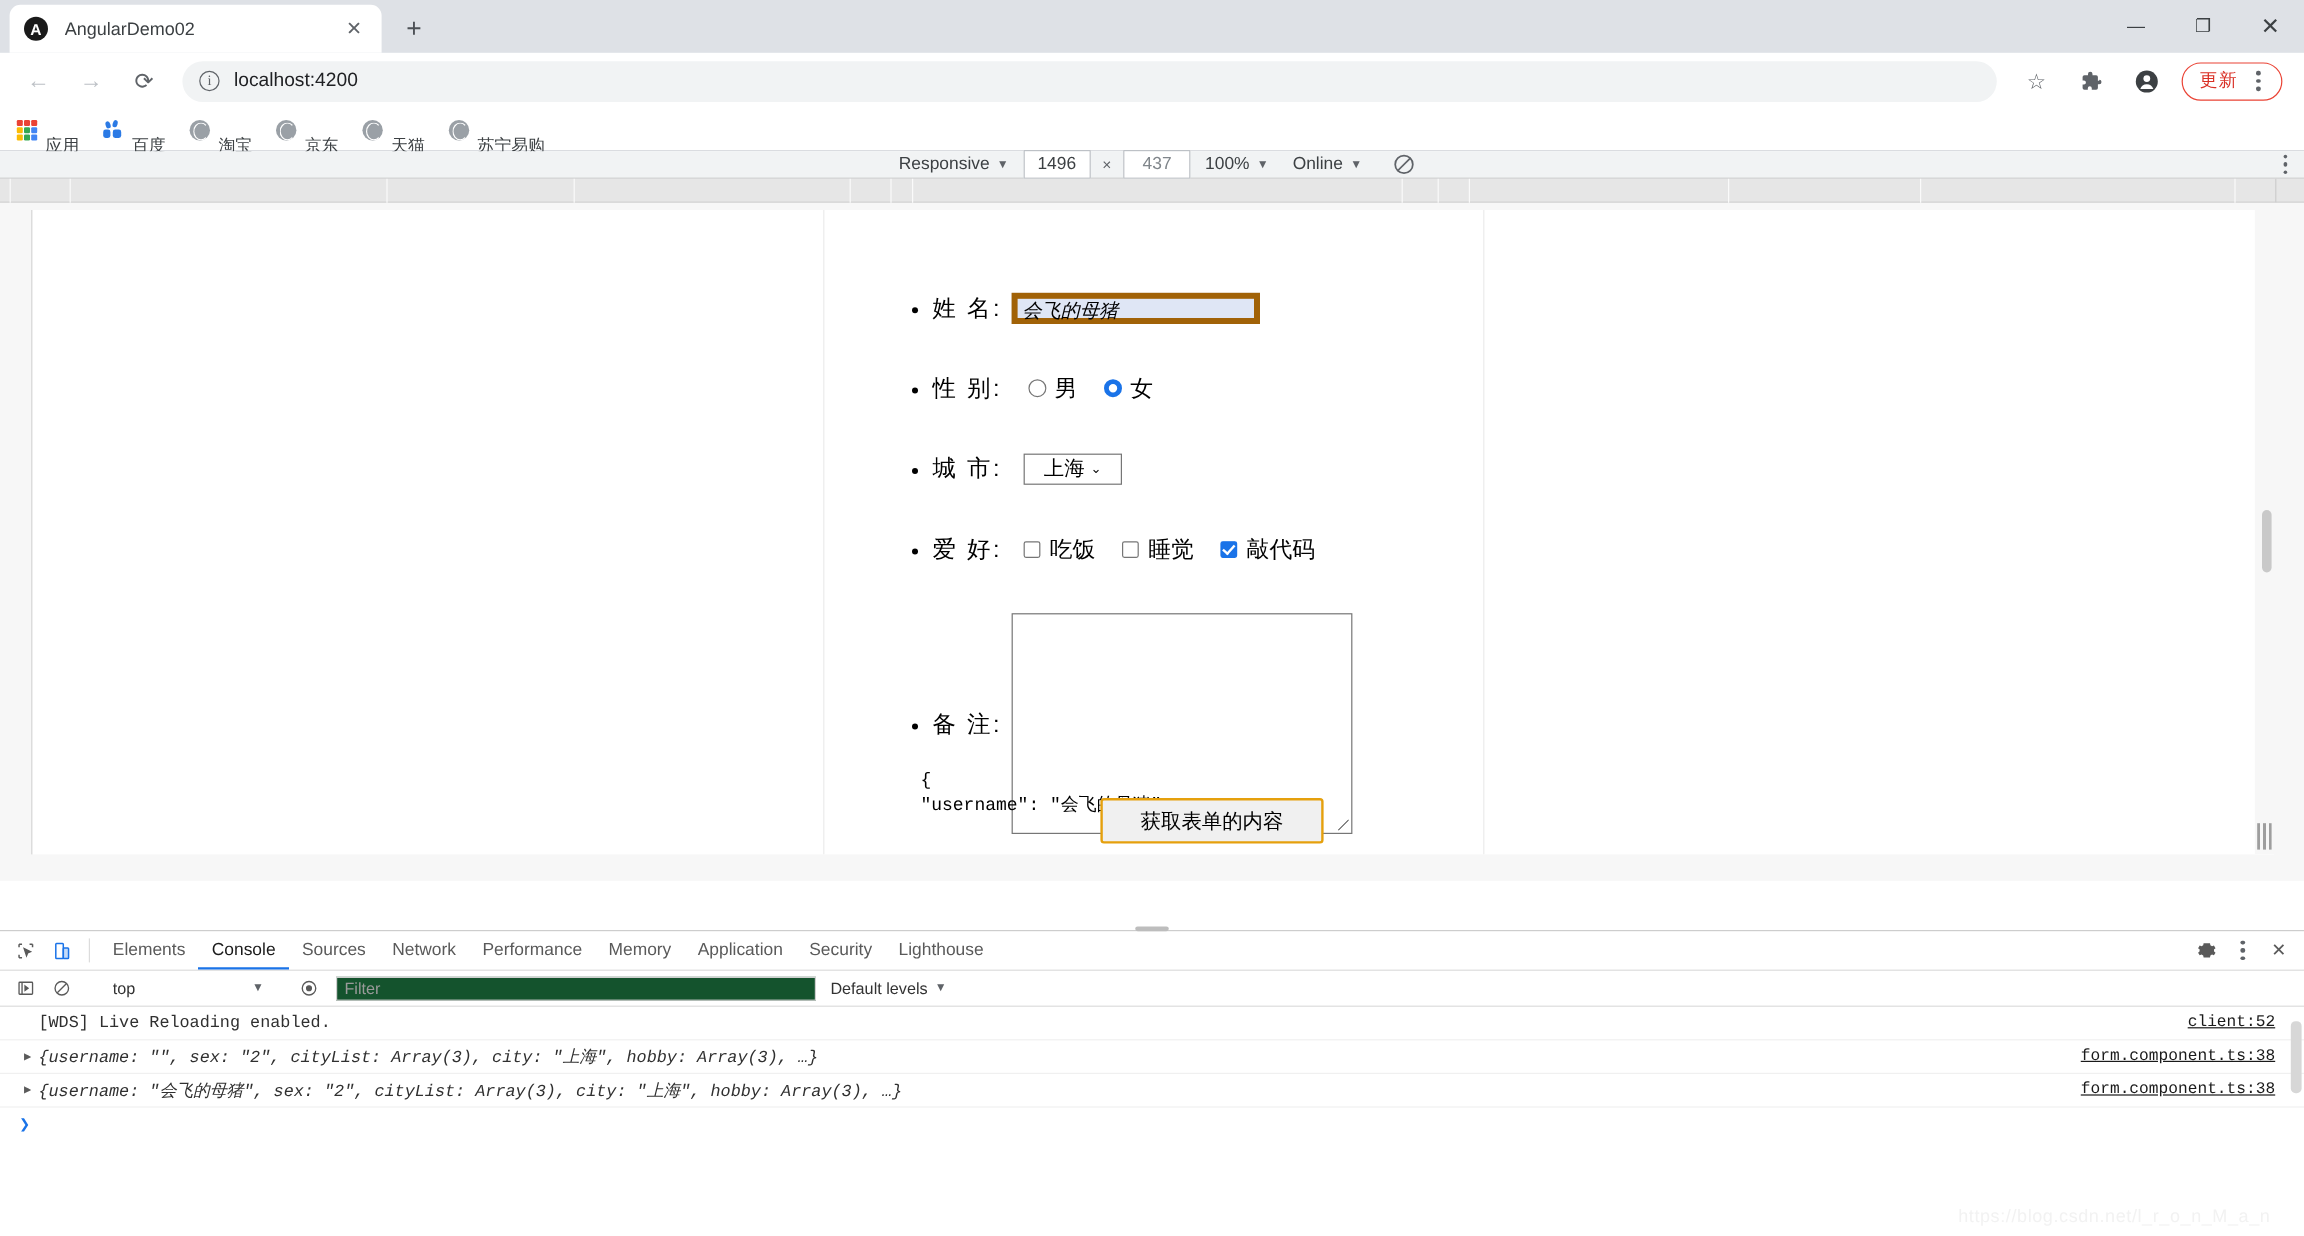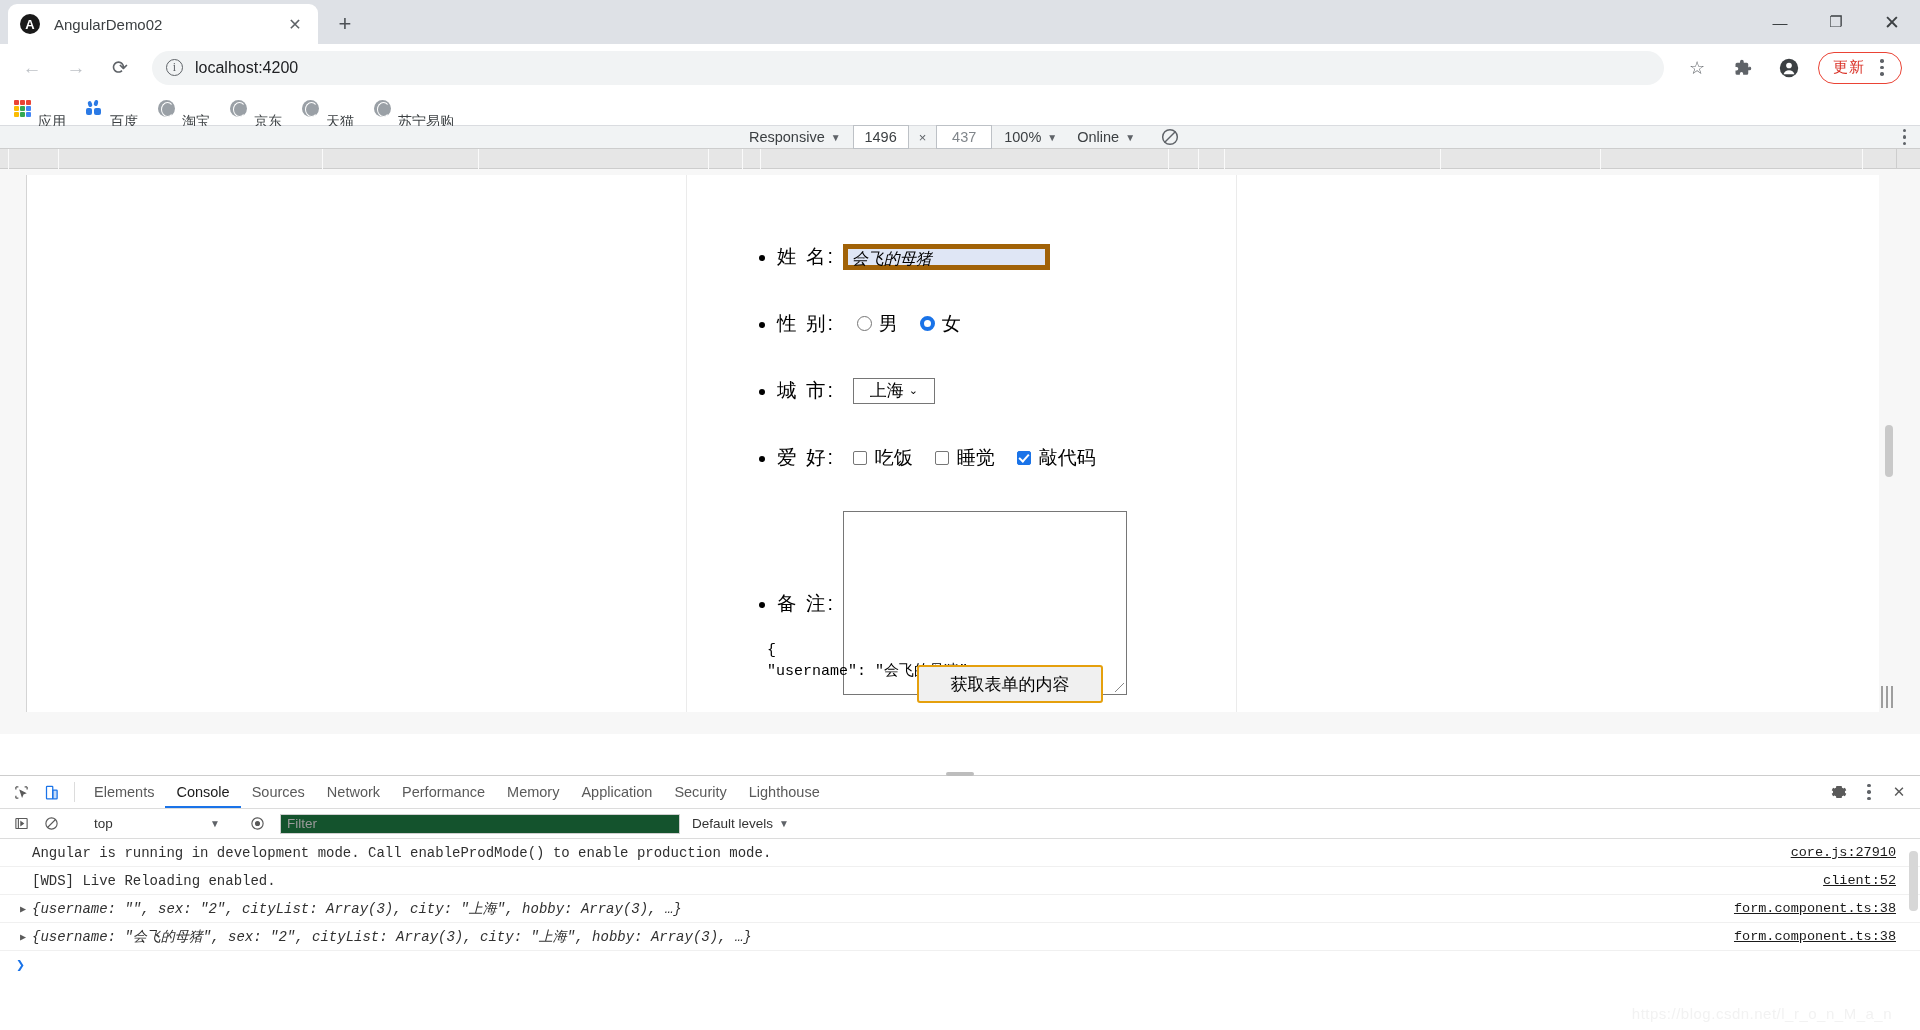--- a/index.html
+++ b/index.html
@@ -614,24 +614,20 @@
       </div>
       <div class="filter-input">Filter</div>
       <div class="levels">
         <span>Default levels</span>
         <span class="caret">▼</span>
       </div>
     </div>
 
     <div class="console-body">
       <div class="cmsg">
-        <span class="text indent">Angular is running in development mode. Call enableProdMode() to enable production mode.</span>
-        <span class="src-link">core.js:27910</span>
-      </div>
-      <div class="cmsg">
         <span class="text indent">[WDS] Live Reloading enabled.</span>
         <span class="src-link">client:52</span>
       </div>
       <div class="cmsg">
         <span class="arrow">▶</span>
         <span class="text indent ital">{username: "", sex: "2", cityList: Array(3), city: "上海", hobby: Array(3), …}</span>
         <span class="src-link">form.component.ts:38</span>
       </div>
       <div class="cmsg">
         <span class="arrow">▶</span>

